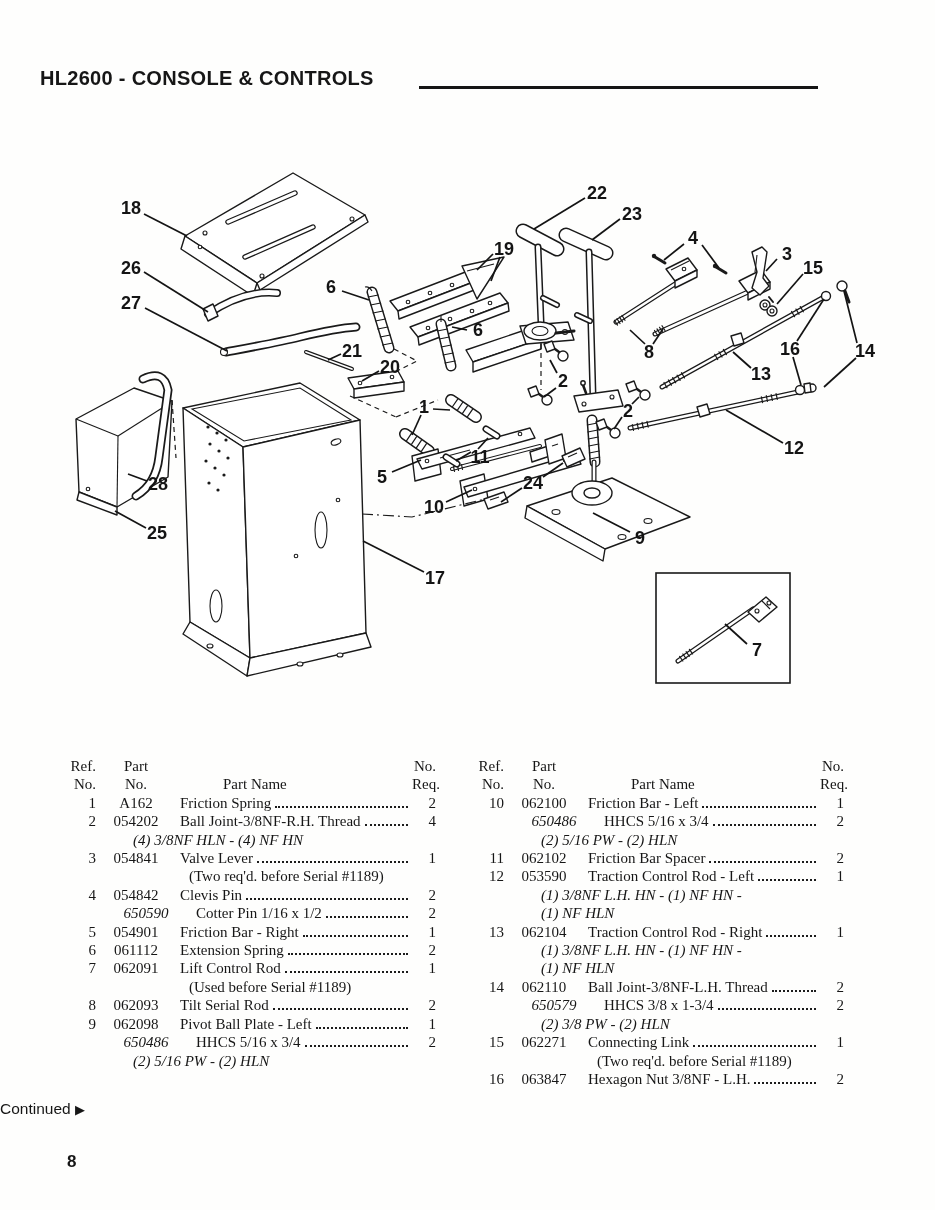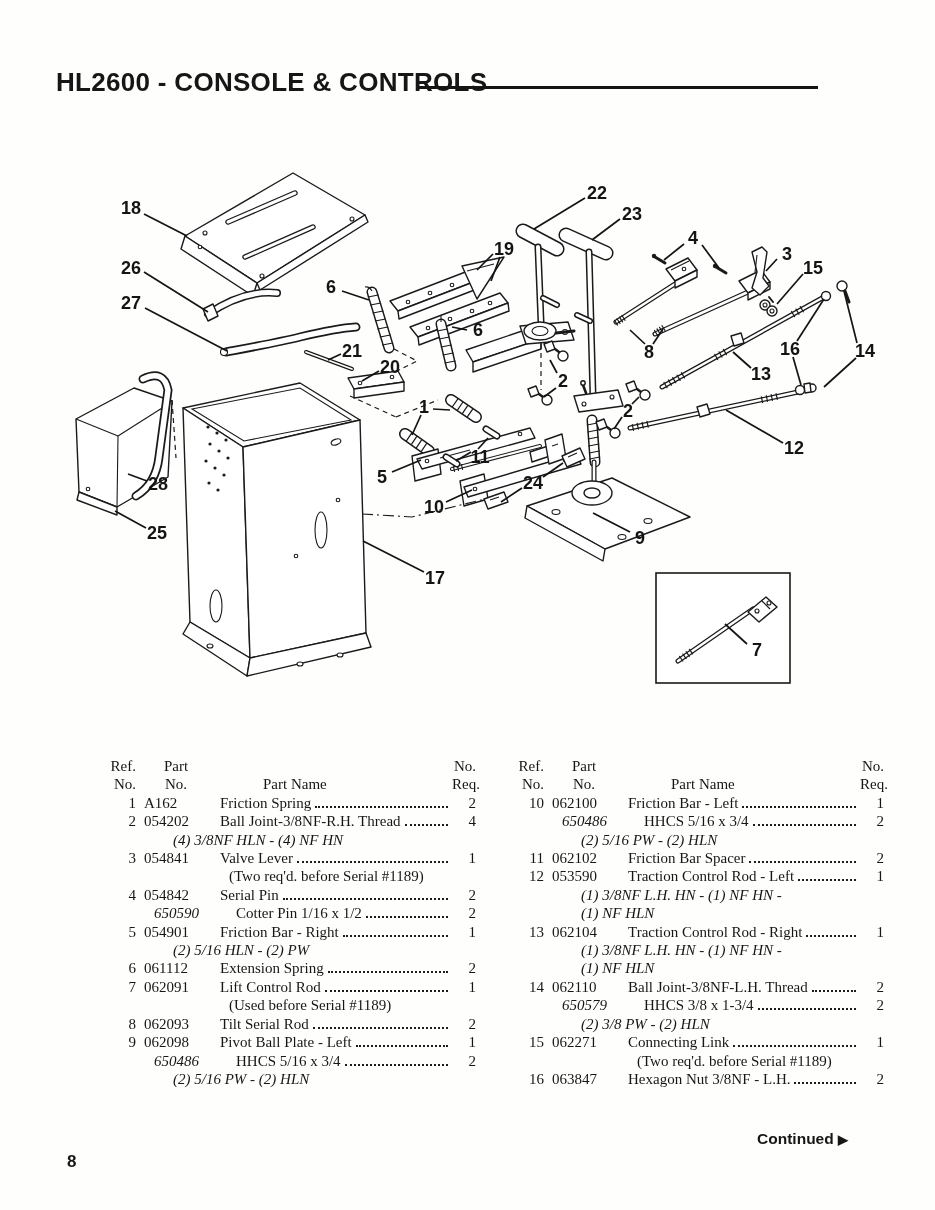--- a/index.html
+++ b/index.html
@@ -1,23 +1,23 @@
 <!DOCTYPE html>
 <html><head>
 <meta charset="utf-8">
 <style>
   html,body{margin:0;padding:0;}
   body{
     width:935px;height:1210px;position:relative;background:#fefefd;
     font-family:"Liberation Serif",serif;color:#161616;overflow:hidden;
   }
   .title{
-    position:absolute;left:56px;top:67px;
+    position:absolute;left:40px;top:67px;
     font-family:"Liberation Sans",sans-serif;font-weight:bold;
-    font-size:26px;letter-spacing:.3px;white-space:nowrap;
+    font-size:20px;letter-spacing:.3px;white-space:nowrap;
   }
   .title-rule{position:absolute;left:419px;top:86px;width:399px;height:3px;background:#151515;}
   svg.diagram{position:absolute;left:0;top:0;}
 
   
   .sh{fill:#ffffff;stroke:#1a1a1a;stroke-width:1.4;stroke-linejoin:round;}
   .ln{fill:none;stroke:#1a1a1a;stroke-width:1.1;}
   .tick{fill:none;stroke:#1a1a1a;stroke-width:1.2;stroke-linecap:round;}
   .hole{fill:#ffffff;stroke:#1a1a1a;stroke-width:1.1;}
   .holeF{fill:#1a1a1a;stroke:none;}
@@ -25,41 +25,41 @@
   .tw{fill:none;stroke:#ffffff;stroke-linecap:round;}
   .dash{fill:none;stroke:#1a1a1a;stroke-width:1.2;stroke-dasharray:5 4;}
   .dashdot{fill:none;stroke:#1a1a1a;stroke-width:1.1;stroke-dasharray:11 4 2 4;}
   .leader{stroke:#141414;stroke-width:1.7;}
   .callout{
     font-family:"Liberation Sans",sans-serif;font-weight:bold;font-size:18px;
     fill:#141414;text-anchor:middle;dominant-baseline:central;
   }
 
   
-  .pcol{position:absolute;top:757px;width:366px;font-size:15px;line-height:18.4px;margin-left:40px;}
+  .pcol{position:absolute;top:757px;width:366px;font-size:15px;line-height:18.4px;}
   .pcol.left{left:70px;}
   .pcol.right{left:478px;}
   .prow{display:flex;align-items:baseline;}
   .cref{width:26px;text-align:right;flex:none;}
-  .cpart{width:64px;margin-left:8px;flex:none;}
+  .cpart{width:64px;margin-left:8px;flex:none;text-align:center;}
   .cname{margin-left:12px;flex:none;white-space:pre;}
   .cdots{flex:1;margin:0 4px 3px 4px;border-bottom:2px dotted #1c1c1c;min-width:10px;height:12px;}
   .creq{width:24px;text-align:right;flex:none;}
   .prow.sub .cpart{padding-left:10px;font-style:italic;}
   .prow.sub .cname{margin-left:18px;}
   .ntext{white-space:pre;}
   .ntext.note-hw{margin-left:63px;font-style:italic;}
   .ntext.note-paren{margin-left:119px;}
   .phead .cname{margin-left:55px;}
   .phead .cpart{text-align:center;}
   .phead .cdots{border-bottom:none;}
 
   .continued{
-    position:absolute;left:0;top:1130px;width:848px;text-align:right;
-    font-family:"Liberation Sans",sans-serif;font-weight:bold;font-size:15.5px;
+    position:absolute;left:0;top:1100px;width:848px;
+    font-family:"Liberation Sans",sans-serif;font-weight:normal;font-size:15.5px;
   }
   .continued .arrow{font-size:13px;letter-spacing:0;}
   .page-num{
     position:absolute;left:67px;top:1152px;
     font-family:"Liberation Sans",sans-serif;font-weight:bold;font-size:17px;
   }
 </style>
 </head>
 <body>
 
@@ -443,40 +443,37 @@
         <span class="cname">Valve Lever</span>
         <span class="cdots"></span>
         <span class="creq">1</span>
       </div>
       <div class="prow note-paren">
         <span class="ntext note-paren">(Two req'd. before Serial #1189)</span>
       </div>
       <div class="prow main">
         <span class="cref">4</span>
         <span class="cpart">054842</span>
-        <span class="cname">Serial Pin</span>
+        <span class="cname">Clevis Pin</span>
         <span class="cdots"></span>
         <span class="creq">2</span>
       </div>
       <div class="prow sub">
         <span class="cref"></span>
         <span class="cpart">650590</span>
         <span class="cname">Cotter Pin 1/16 x 1/2</span>
         <span class="cdots"></span>
         <span class="creq">2</span>
       </div>
       <div class="prow main">
         <span class="cref">5</span>
         <span class="cpart">054901</span>
         <span class="cname">Friction Bar - Right</span>
         <span class="cdots"></span>
         <span class="creq">1</span>
-      </div>
-      <div class="prow note-hw">
-        <span class="ntext note-hw">(2) 5/16 HLN - (2) PW</span>
       </div>
       <div class="prow main">
         <span class="cref">6</span>
         <span class="cpart">061112</span>
         <span class="cname">Extension Spring</span>
         <span class="cdots"></span>
         <span class="creq">2</span>
       </div>
       <div class="prow main">
         <span class="cref">7</span>

